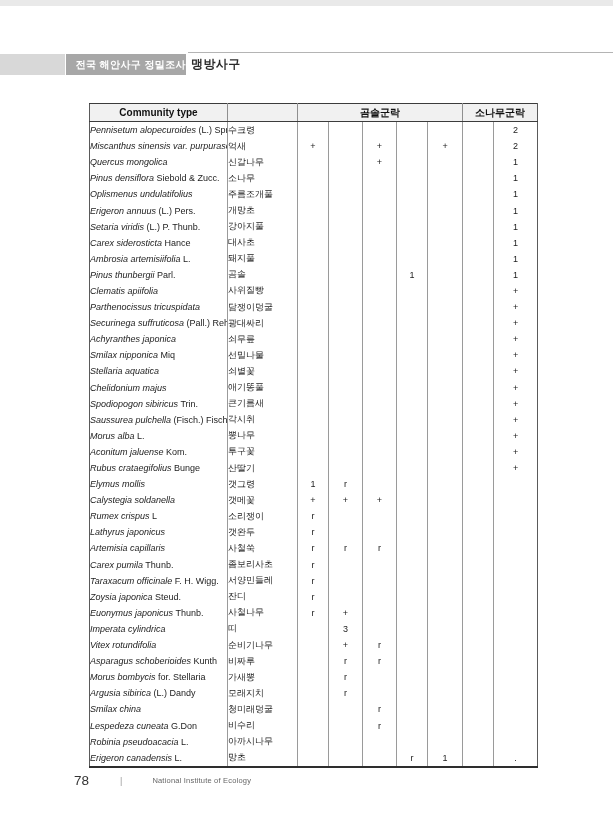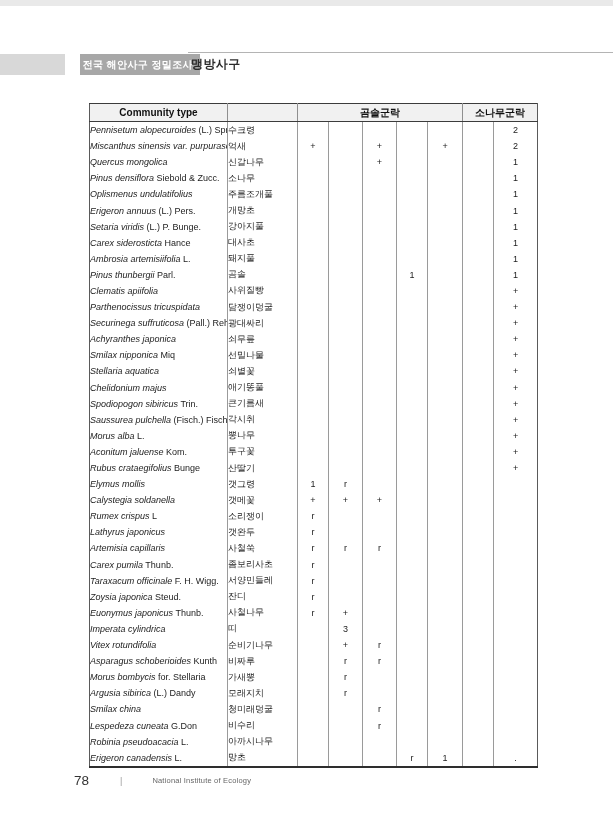--- a/index.html
+++ b/index.html
@@ -6,23 +6,23 @@
   .page {
     position:relative; width:613px; height:840px; background:#ffffff;
     font-family:"Liberation Sans","DejaVu Sans",sans-serif; overflow:hidden;
   }
   .top-strip { position:absolute; top:0; left:0; width:613px; height:6px; background:#e9e9e9; }
 
   
   .head-rule { position:absolute; top:52px; left:188px; width:425px; height:1px; background:#b4b4b4; }
   .head-left-strip { position:absolute; top:54px; left:0; width:65px; height:21px; background:#d8d8d8; }
   .head-title-box {
-    position:absolute; top:54px; left:80px; width:120px; height:21px; background:#a7a7a7;
+    position:absolute; top:54px; left:66px; width:120px; height:21px; background:#a7a7a7;
     color:#ffffff; font-size:10px; font-weight:bold; line-height:21px; text-align:right;
-    padding-right:7px; box-sizing:border-box; letter-spacing:0.4px; white-space:nowrap; overflow:hidden;
+    box-sizing:border-box; letter-spacing:0.4px; white-space:nowrap; overflow:hidden;
   }
   .head-subtitle {
     position:absolute; top:54px; left:191px; height:21px; line-height:21px;
     font-size:12px; font-weight:bold; color:#2b2b2b; letter-spacing:0.4px; white-space:nowrap;
   }
 
   
   table.community-table {
     position:absolute; top:103px; left:89px; width:448px;
     border-collapse:collapse; table-layout:fixed;
@@ -145,21 +145,21 @@
           <td class="kor">개망초</td>
           <td class="val"></td>
           <td class="val"></td>
           <td class="val"></td>
           <td class="val"></td>
           <td class="val"></td>
           <td class="val"></td>
           <td class="val">1</td>
         </tr>
         <tr>
-          <td class="sci">Setaria viridis<span class="auth"> (L.) P. Bunge.</span></td>
+          <td class="sci">Setaria viridis<span class="auth"> (L.) P. Thunb.</span></td>
           <td class="kor">강아지풀</td>
           <td class="val"></td>
           <td class="val"></td>
           <td class="val"></td>
           <td class="val"></td>
           <td class="val"></td>
           <td class="val"></td>
           <td class="val">1</td>
         </tr>
         <tr>

